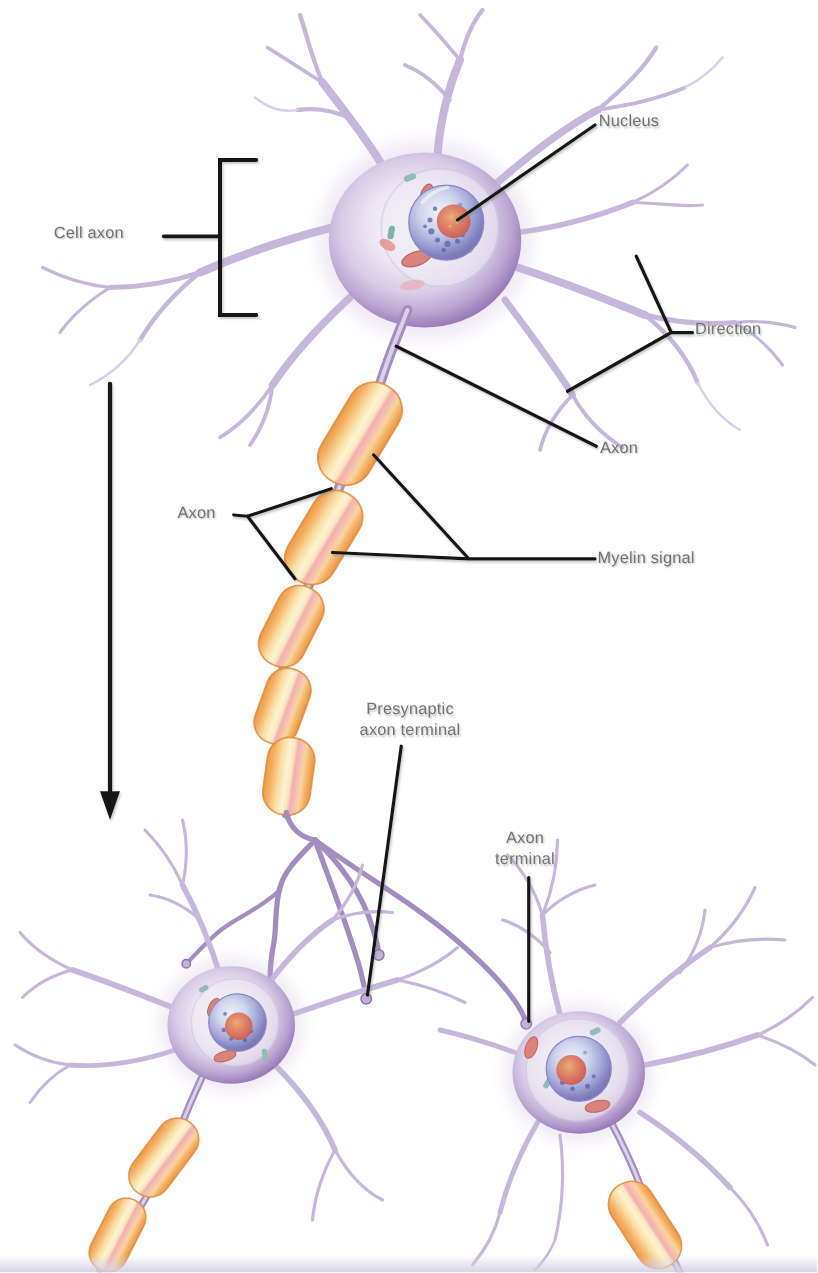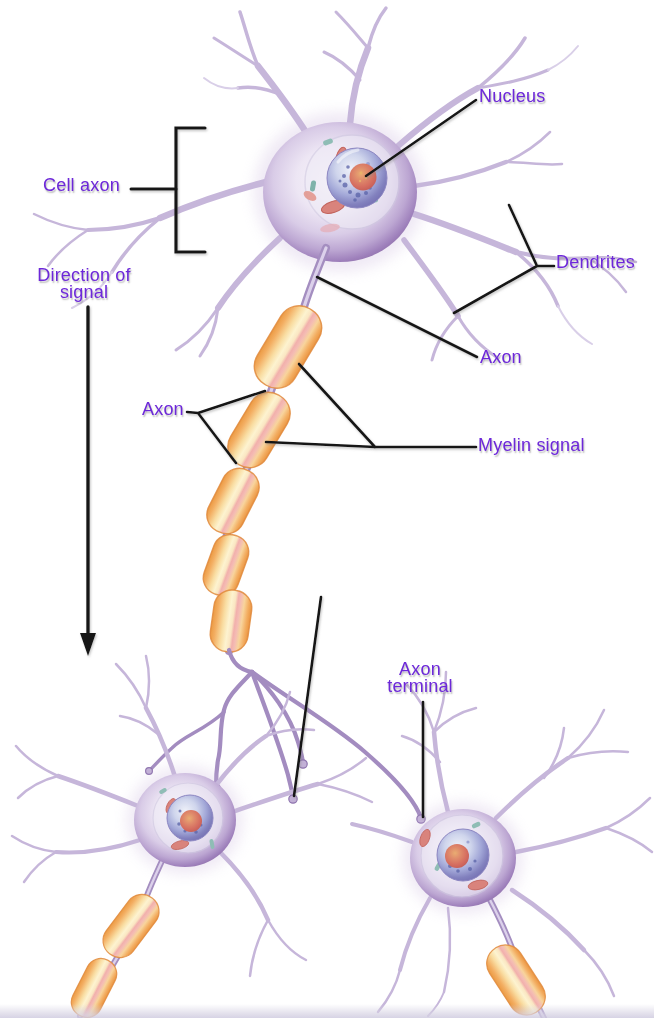--- a/index.html
+++ b/index.html
@@ -2,21 +2,21 @@
 <html><head>
 <meta charset="utf-8">
 <style>
   html,body{margin:0;padding:0;background:#fff;}
   .stage{
     position:relative;width:654px;height:1018px;background:#ffffff;overflow:hidden;
     font-family:"Liberation Sans", sans-serif;
   }
   .stage svg{position:absolute;left:0;top:0;}
   .lbl{
-    position:absolute;font-size:18px;line-height:17px;color:#6d28d9;
+    position:absolute;font-size:13px;line-height:17px;color:#737373;
     white-space:nowrap;letter-spacing:.2px;
     text-shadow:1px 1.5px 1.5px rgba(110,110,110,.45), 0 0 2px rgba(255,255,255,.7);
   }
   .lbl.center{transform:translateX(-50%);text-align:center;}
 </style>
 </head>
 <body>
 
 <div class="stage">
 
@@ -283,26 +283,26 @@
     <path d="M423,702 L423,817"></path>
     <g>
       <line x1="88" y1="307" x2="88" y2="638" stroke-width="3.4"></line>
       <polygon points="88,656 80,633 96,633" fill="#161616" stroke="none"></polygon>
     </g>
   </g>
 </svg>
 
 <div class="lbl" style="left:479px;top:88px">Nucleus</div>
 <div class="lbl" style="left:43px;top:177px">Cell axon</div>
-<div class="lbl center" style="left:84px;top:267px">
-  <div>Direction of</div>
-  <div>signal</div>
-</div>
-<div class="lbl" style="left:556px;top:254px">Dendrites</div>
+<div class="lbl" style="left:556px;top:254px">Direction</div>
 <div class="lbl" style="left:480px;top:349px">Axon</div>
 <div class="lbl" style="left:142px;top:401px">Axon</div>
 <div class="lbl" style="left:478px;top:437px">Myelin signal</div>
+<div class="lbl center" style="left:328px;top:558px">
+  <div>Presynaptic</div>
+  <div>axon terminal</div>
+</div>
 <div class="lbl center" style="left:420px;top:661px">
   <div>Axon</div>
   <div>terminal</div>
 </div>
 
 </div>
 
 </body></html>

